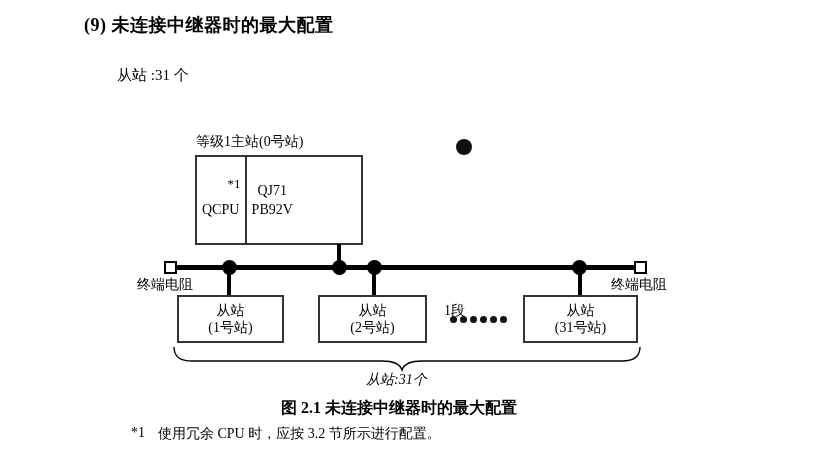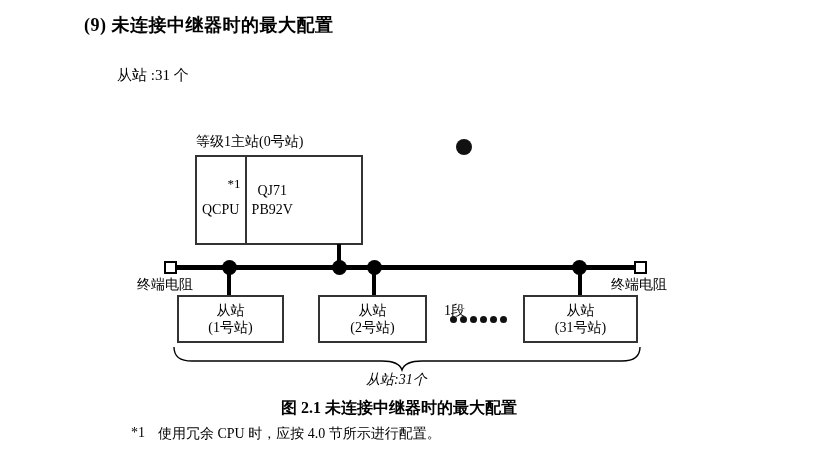--- a/index.html
+++ b/index.html
@@ -92,15 +92,15 @@
     <span>(31号站)</span>
   </div>
 
   <svg class="abs" style="left:172px;top:346px;" width="470" height="26" viewBox="0 0 470 26">
     <path d="M2,1 C2,11 8,15 20,15 L210,15 C222,15 228,18 230,24 C232,18 238,15 250,15 L450,15 C462,15 468,11 468,1" fill="none" stroke="#000" stroke-width="1.4"></path>
   </svg>
   <div class="abs lbl" style="left:366px;top:371px;font-style:italic;">从站:31个</div>
 
   <div class="abs caption" style="left:281px;top:398px;">图 2.1 未连接中继器时的最大配置</div>
   <div class="abs foot" style="left:131px;top:425px;">*1</div>
-  <div class="abs foot" style="left:158px;top:425px;">使用冗余 CPU 时，应按 4.0 节所示进行配置。</div>
+  <div class="abs foot" style="left:158px;top:425px;">使用冗余 CPU 时，应按 3.2 节所示进行配置。</div>
 
 </div>
 
 </body></html>

